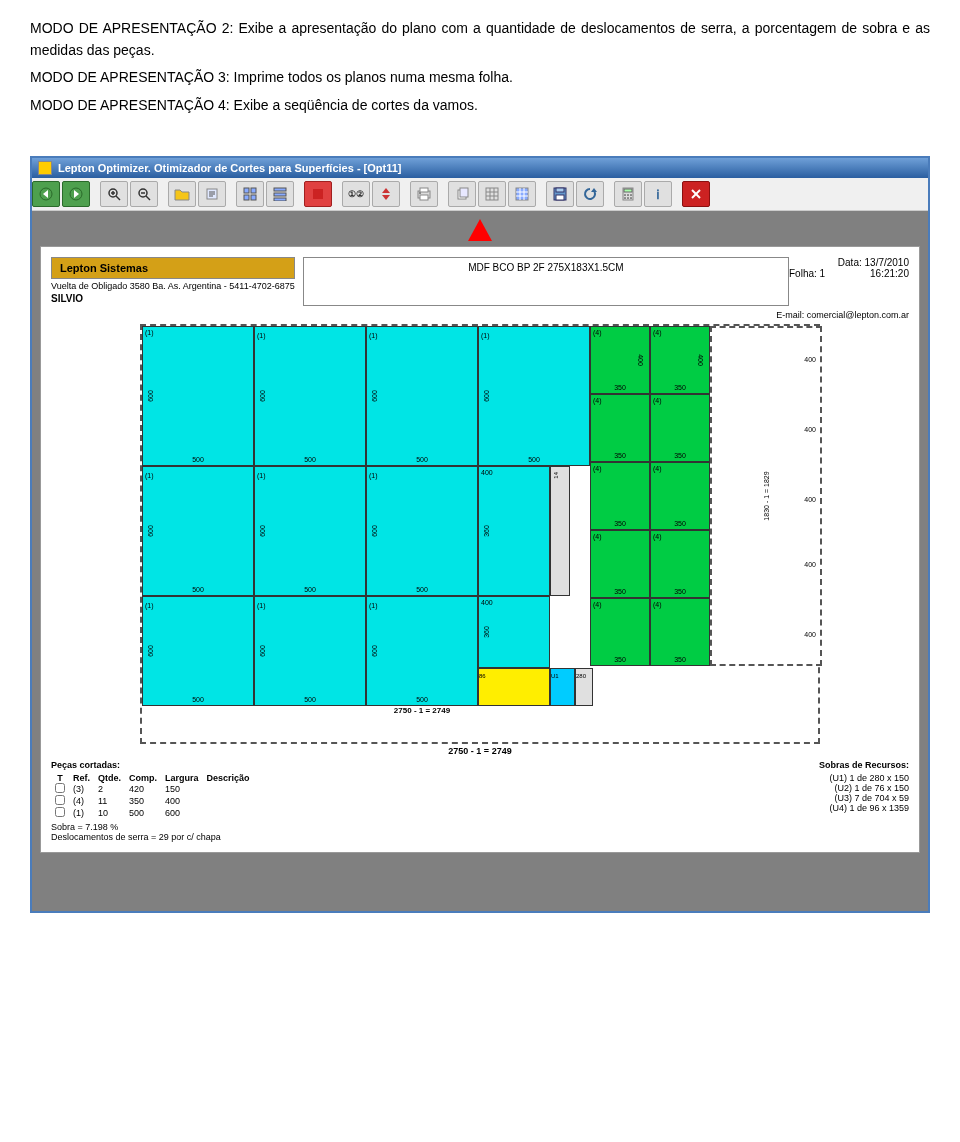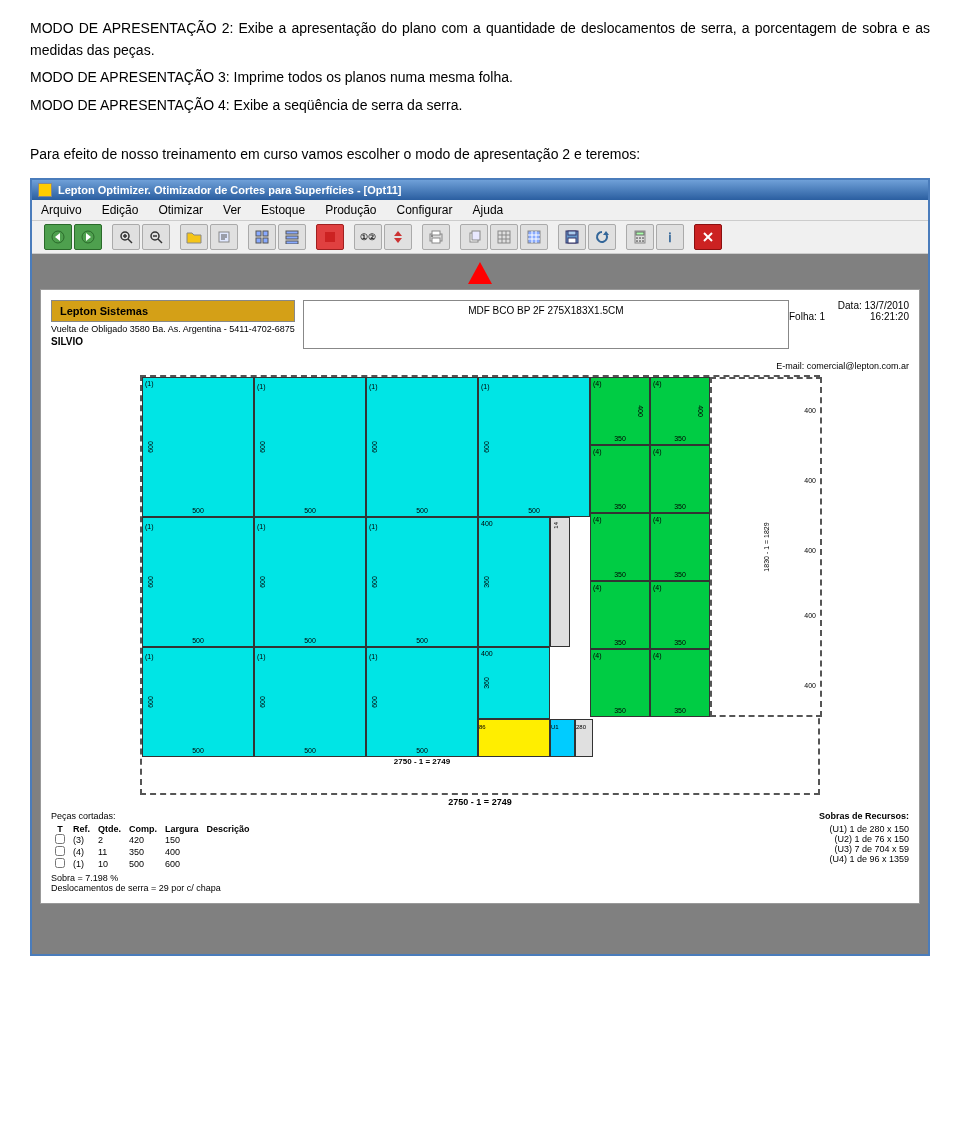--- a/index.html
+++ b/index.html
@@ -53,21 +53,21 @@
     }
     .menu-item {
       cursor: pointer;
       padding: 1px 3px;
     }
     .toolbar {
       background: #f0f0f0;
       border-bottom: 1px solid #ccc;
       display: flex;
       align-items: center;
-      padding: 3px 12px;
+      padding: 3px 0;
       gap: 3px;
       flex-wrap: wrap;
     }
     .tb-btn {
       width: 28px; height: 26px;
       background: #e0e0e0;
       border: 1px solid #aaa;
       border-radius: 2px;
       display: flex; align-items: center; justify-content: center;
       cursor: pointer;
@@ -82,21 +82,21 @@
     .print-page {
       background: #fff;
       border: 1px solid #999;
       padding: 10px;
       margin: 0 auto;
       font-size: 10px;
     }
     .print-header {
       display: flex;
       justify-content: space-between;
-      margin-bottom: 12px;
+      margin-bottom: 4px;
     }
     .company-block {
       background: #d4a017;
       border: 1px solid #888;
       padding: 4px 8px;
       font-weight: bold;
       font-size: 11px;
       min-width: 130px;
     }
     .material-block {
@@ -150,42 +150,31 @@
     .toolbar-group {
       display: flex; gap: 2px; align-items: center;
     }
   </style>
 </head>
 <body>
 
 <div class="main-text">
   <p>MODO DE APRESENTAÇÃO 2: Exibe a apresentação do plano com a quantidade de deslocamentos de serra, a porcentagem de sobra e as medidas das peças.</p>
   <p>MODO DE APRESENTAÇÃO 3: Imprime todos os planos numa mesma folha.</p>
-  <p>MODO DE APRESENTAÇÃO 4: Exibe a seqüência de serra da serra.</p>
+  <p>MODO DE APRESENTAÇÃO 4: Exibe a seqüência de cortes da vamos.</p>
   <br>
-  <p>Para efeito de nosso treinamento em curso vamos escolher o modo de apresentação 2 e teremos:</p>
 </div>
 
 <div class="app-window">
 
   <div class="title-bar">
     <span class="title-bar-icon"></span>
     <span>Lepton Optimizer. Otimizador de Cortes para Superfícies - [Opt11]</span>
   </div>
 
-  <div class="menu-bar">
-    <span class="menu-item">Arquivo</span>
-    <span class="menu-item">Edição</span>
-    <span class="menu-item">Otimizar</span>
-    <span class="menu-item">Ver</span>
-    <span class="menu-item">Estoque</span>
-    <span class="menu-item">Produção</span>
-    <span class="menu-item">Configurar</span>
-    <span class="menu-item">Ajuda</span>
-  </div>
 
   <div class="toolbar">
     <div class="toolbar-group">
       <div class="tb-btn" style="background:#4ea04e; border-color:#2a6a2a;">
         <svg width="14" height="14" viewBox="0 0 14 14">
             <circle cx="7" cy="7" r="6" fill="#4ea04e" stroke="#2a6a2a"></circle>
             <polygon points="9,3 4,7 9,11" fill="white"></polygon>
           </svg>
       </div>
       <div class="tb-btn" style="background:#4ea04e; border-color:#2a6a2a;">
@@ -515,21 +504,21 @@
               <div style="font-size:7px; position:absolute; top:305px; right:4px;">400</div>
             </div>
           </div>
 
           <div style="text-align:center; font-size:9px; font-weight:bold; margin-top:2px;">2750 - 1 = 2749</div>
         </div>
       </div>
 
       <div class="pieces-table">
         <div class="pieces-left">
-          <div style="font-weight:normal; margin-bottom:3px;">Peças cortadas:</div>
+          <div style="font-weight:bold; margin-bottom:3px;">Peças cortadas:</div>
           <table class="pcs">
             <thead>
               <tr>
                 <th>T</th>
                 <th>Ref.</th>
                 <th>Qtde.</th>
                 <th>Comp.</th>
                 <th>Largura</th>
                 <th>Descrição</th>
               </tr>

